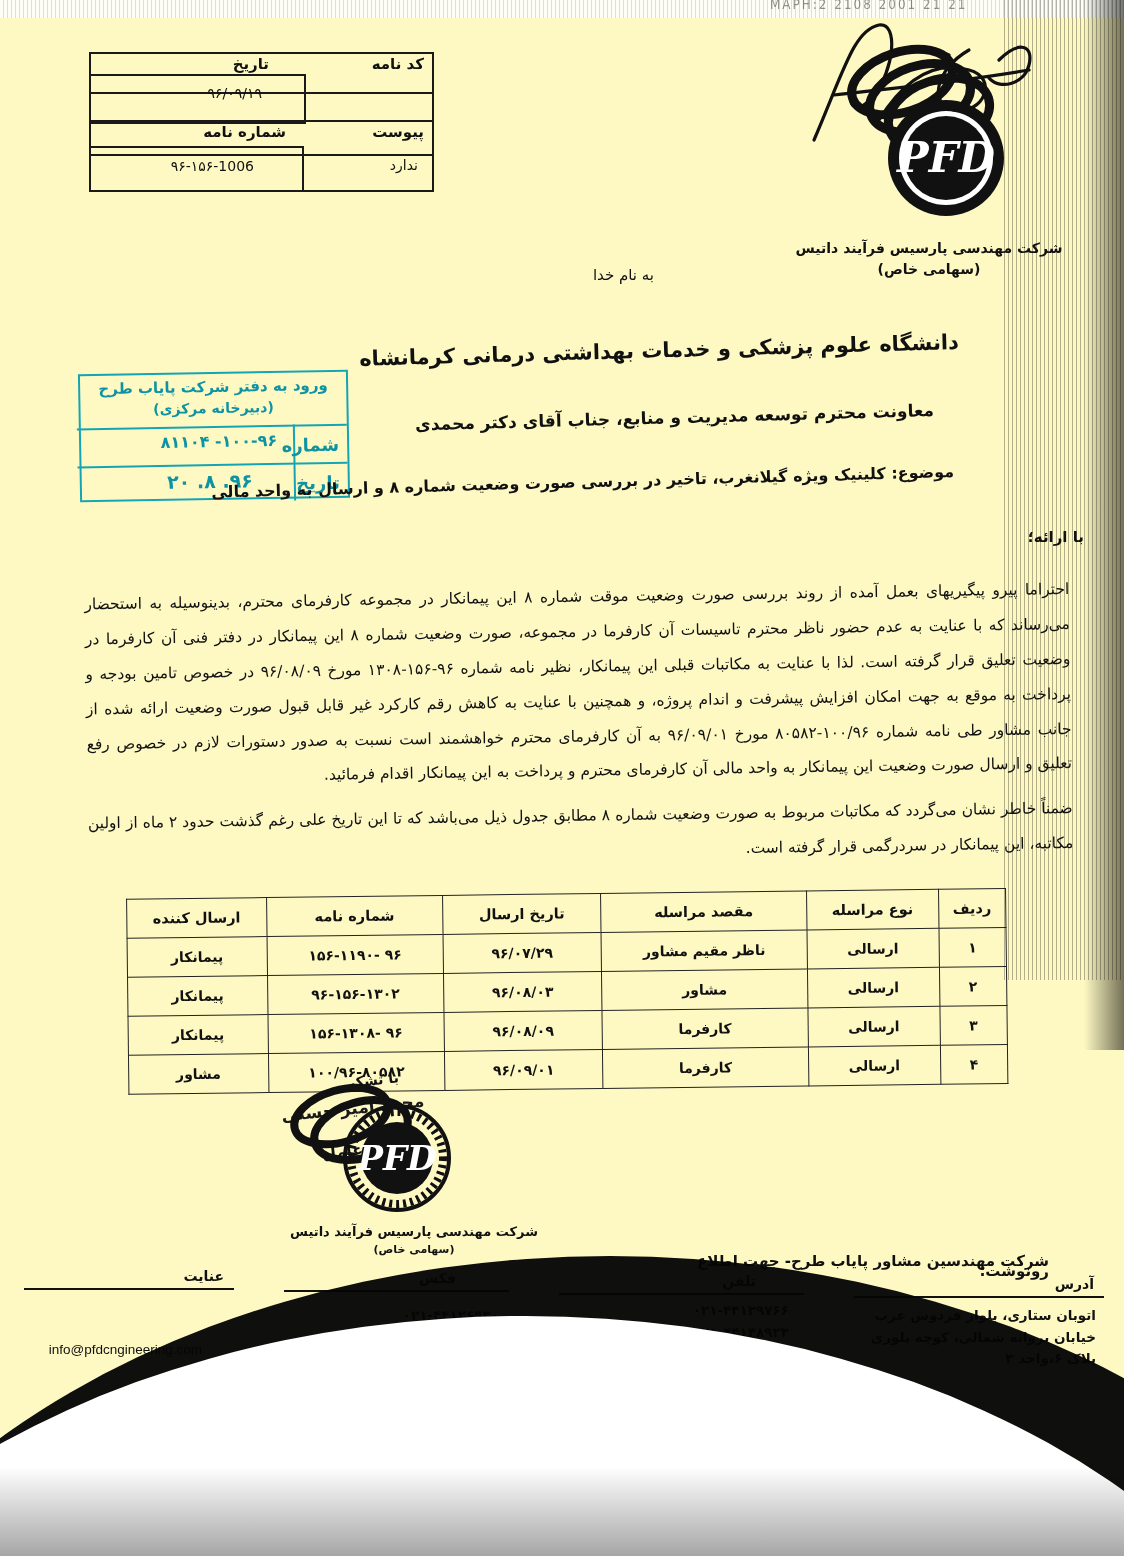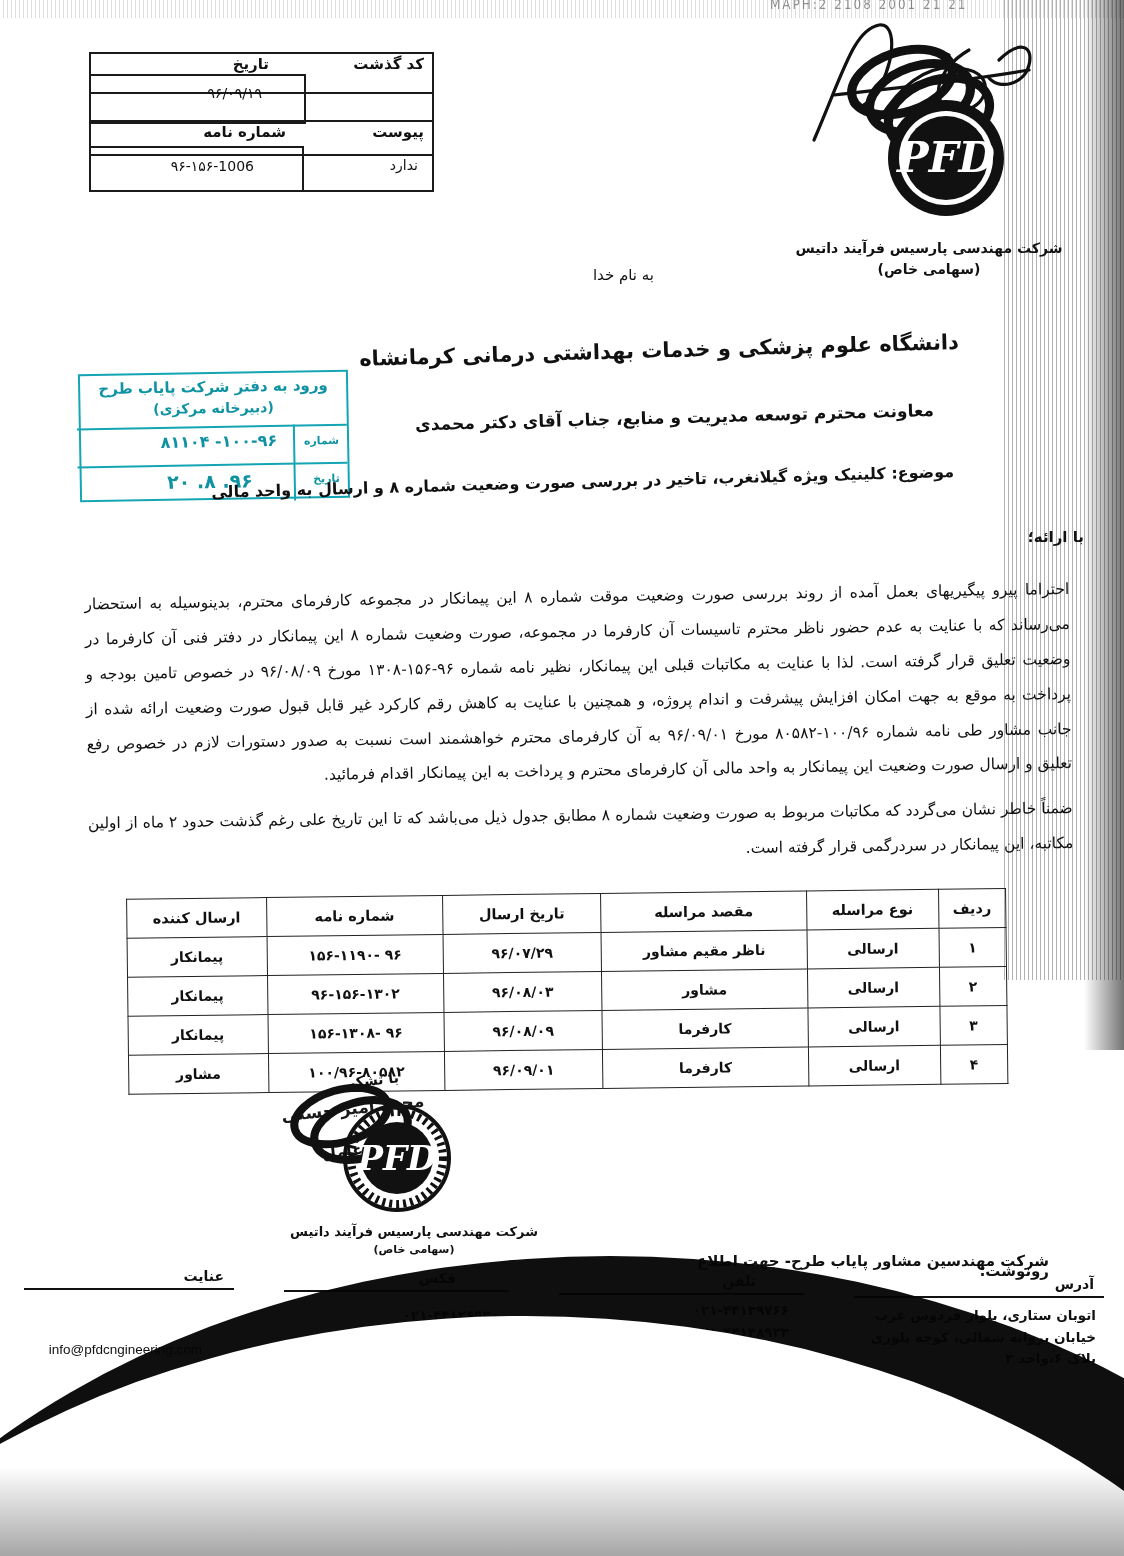--- a/index.html
+++ b/index.html
@@ -4,21 +4,21 @@
 <style>
   html, body {
     margin: 0;
     padding: 0;
     background: #6e6e6e;
   }
   .page {
     position: relative;
     width: 1124px;
     height: 1556px;
-    background: #ffffff;
+    background: #fef9c3;
     overflow: hidden;
     font-family: "DejaVu Sans", sans-serif;
     color: #111;
   }
 
   
   .scan-top-noise {
     position: absolute;
     top: 0; left: 0; right: 0;
     height: 18px;
@@ -175,21 +175,21 @@
     text-align: center;
   }
   .stamp .s-sub {
     position: absolute;
     top: 26px; right: 8px; left: 8px;
     font-size: 14px; font-weight: 700;
     text-align: center;
   }
   .stamp .s-row-label {
     position: absolute;
-    font-size: 11px; font-weight: 700;
+    font-size: 18px; font-weight: 700;
   }
   .stamp .s-row-val {
     position: absolute;
     font-size: 16px; font-weight: 700;
     letter-spacing: 1px;
   }
   .stamp .s-line {
     position: absolute;
     height: 2px; background: #14a5b5;
   }
@@ -308,21 +308,21 @@
   <div class="scan-top-text">21  MAPH:2  2108  2001  21</div>
   <div class="scan-right-band"></div>
   <div class="scan-right-band2"></div>
 
   <div class="hdr-box" style="top:52px; right:690px; width:345px; height:140px;"></div>
   <div class="hdr-box" style="top:52px; right:690px; width:345px; height:42px; border-bottom:2px solid #1a1a1a;"></div>
   <div class="hdr-box" style="top:74px; right:818px; width:217px; height:50px;"></div>
   <div class="hdr-box" style="top:120px; right:690px; width:345px; height:36px;"></div>
   <div class="hdr-box" style="top:146px; right:820px; width:215px; height:46px;"></div>
 
-  <div class="hdr-label" style="top:55px; right:700px;">کد گذشت</div>
+  <div class="hdr-label" style="top:55px; right:700px;">کد نامه</div>
   <div class="hdr-label" style="top:55px; right:855px;">تاریخ</div>
   <div class="hdr-value" style="top:85px; right:862px;">۹۶/۰۹/۱۹</div>
 
   <div class="hdr-label" style="top:123px; right:700px;">پیوست</div>
   <div class="hdr-label" style="top:123px; right:838px;">شماره نامه</div>
   <div class="hdr-value" style="top:157px; right:706px;">ندارد</div>
   <div class="hdr-value" style="top:158px; right:870px;">۹۶-۱۵۶-1006</div>
 
   <div class="logo-wrap">
     <svg viewBox="0 0 210 190" width="210" height="190" aria-hidden="true">

